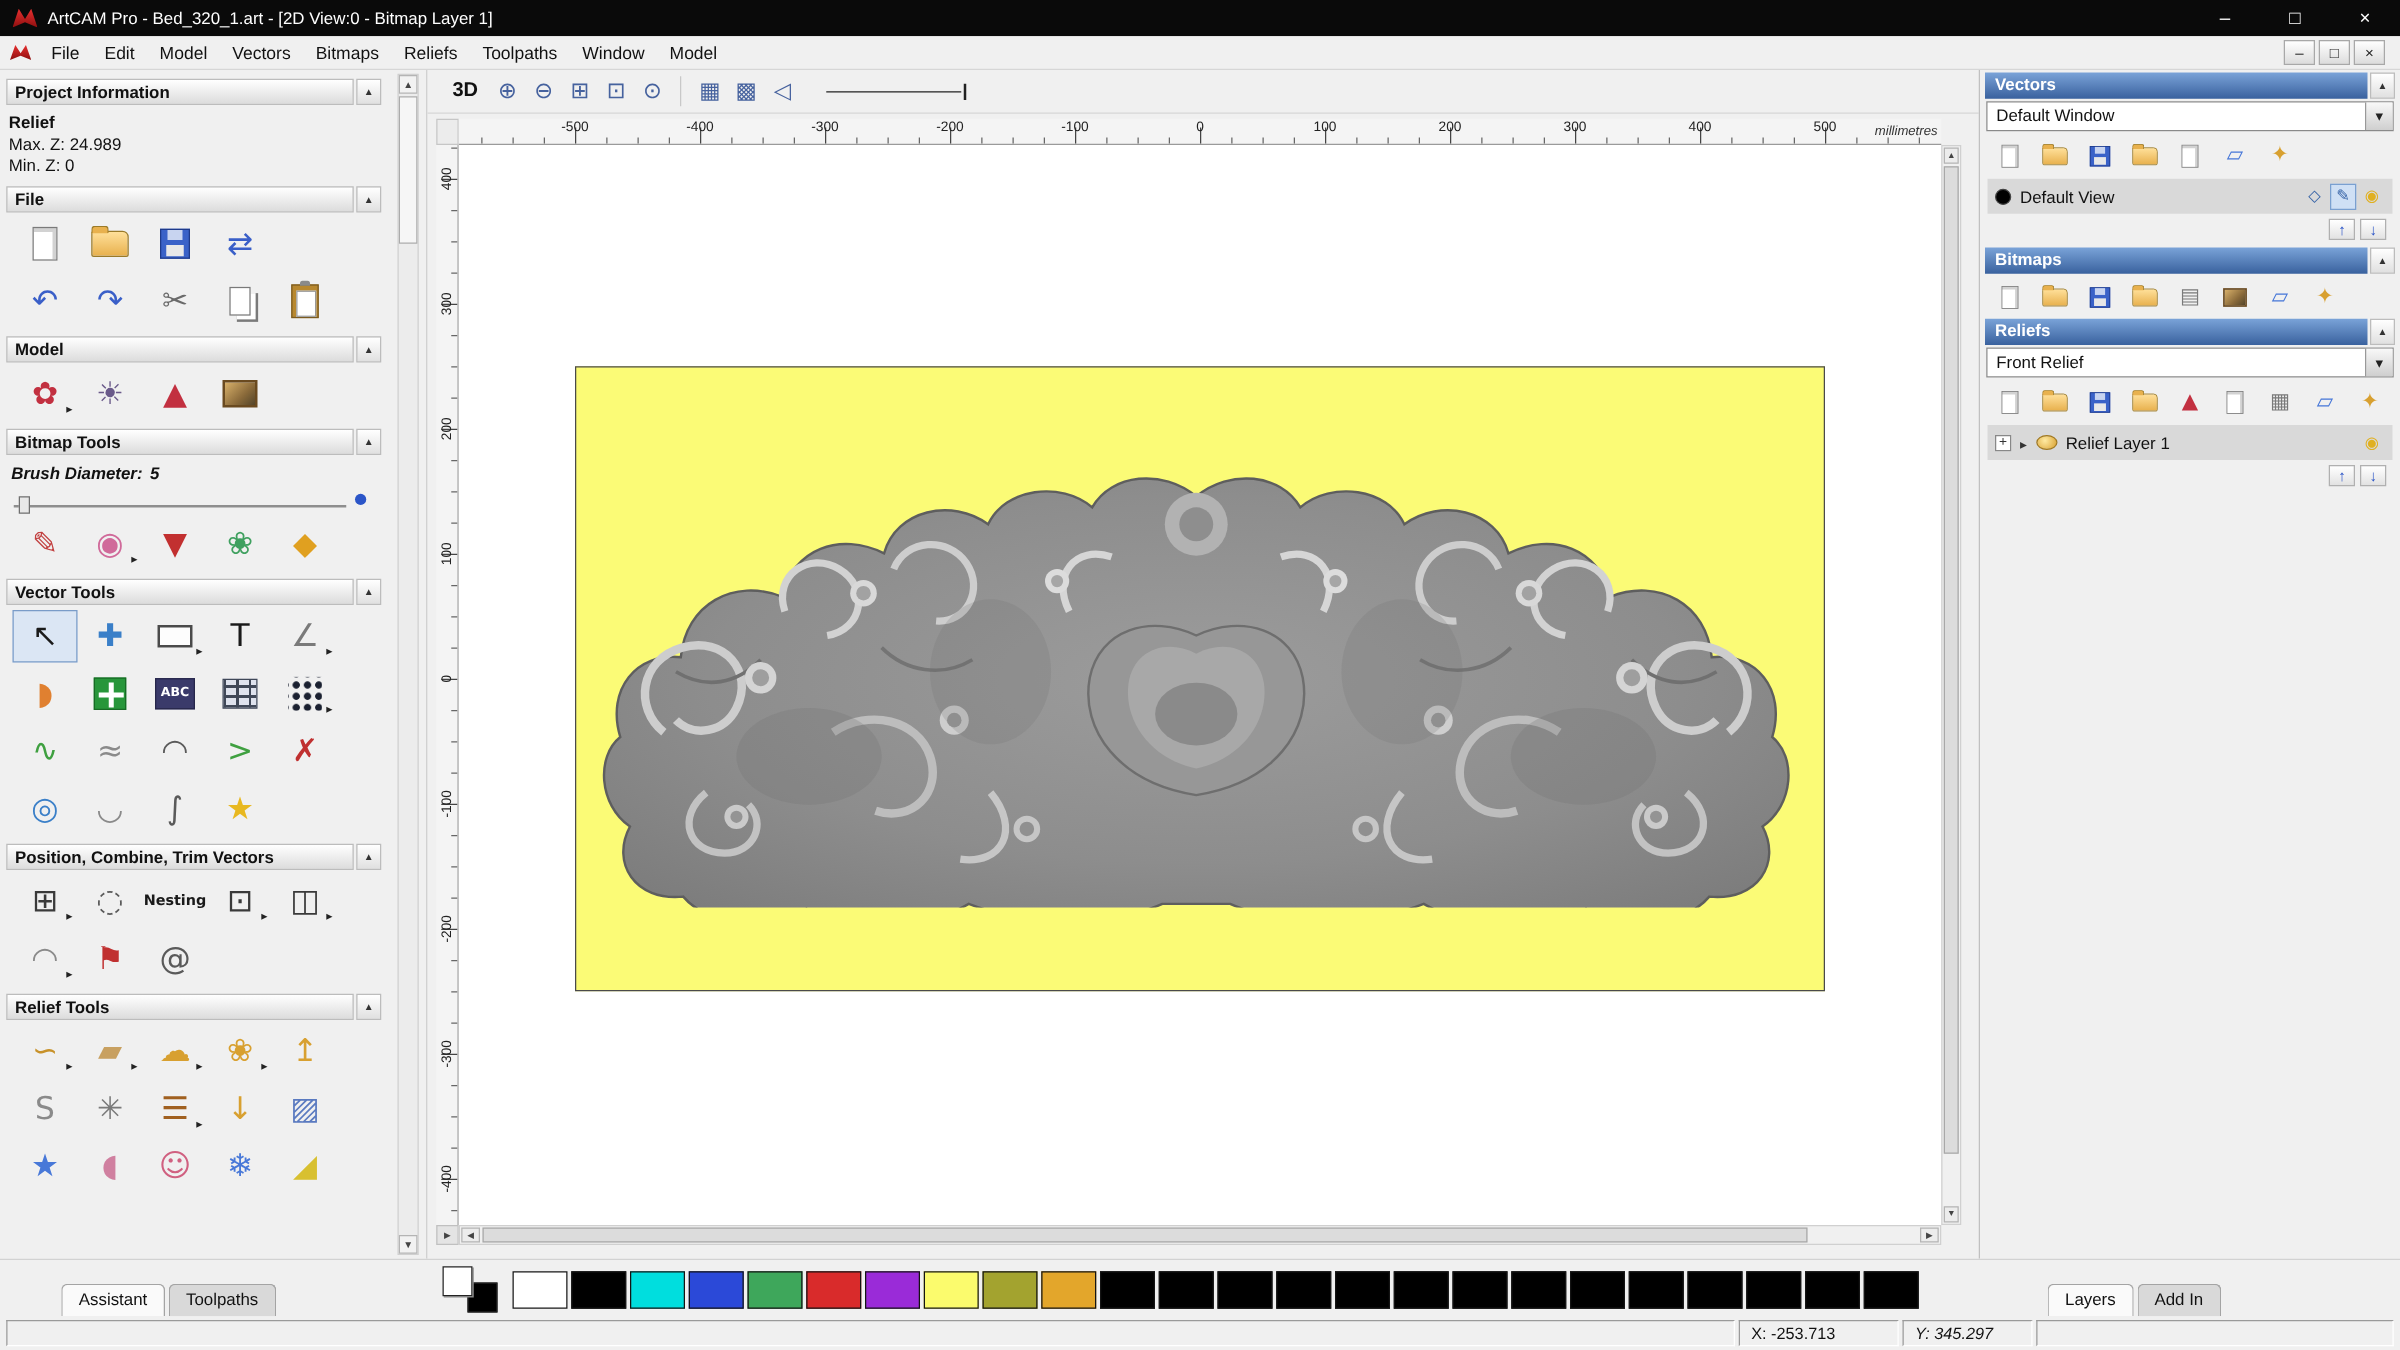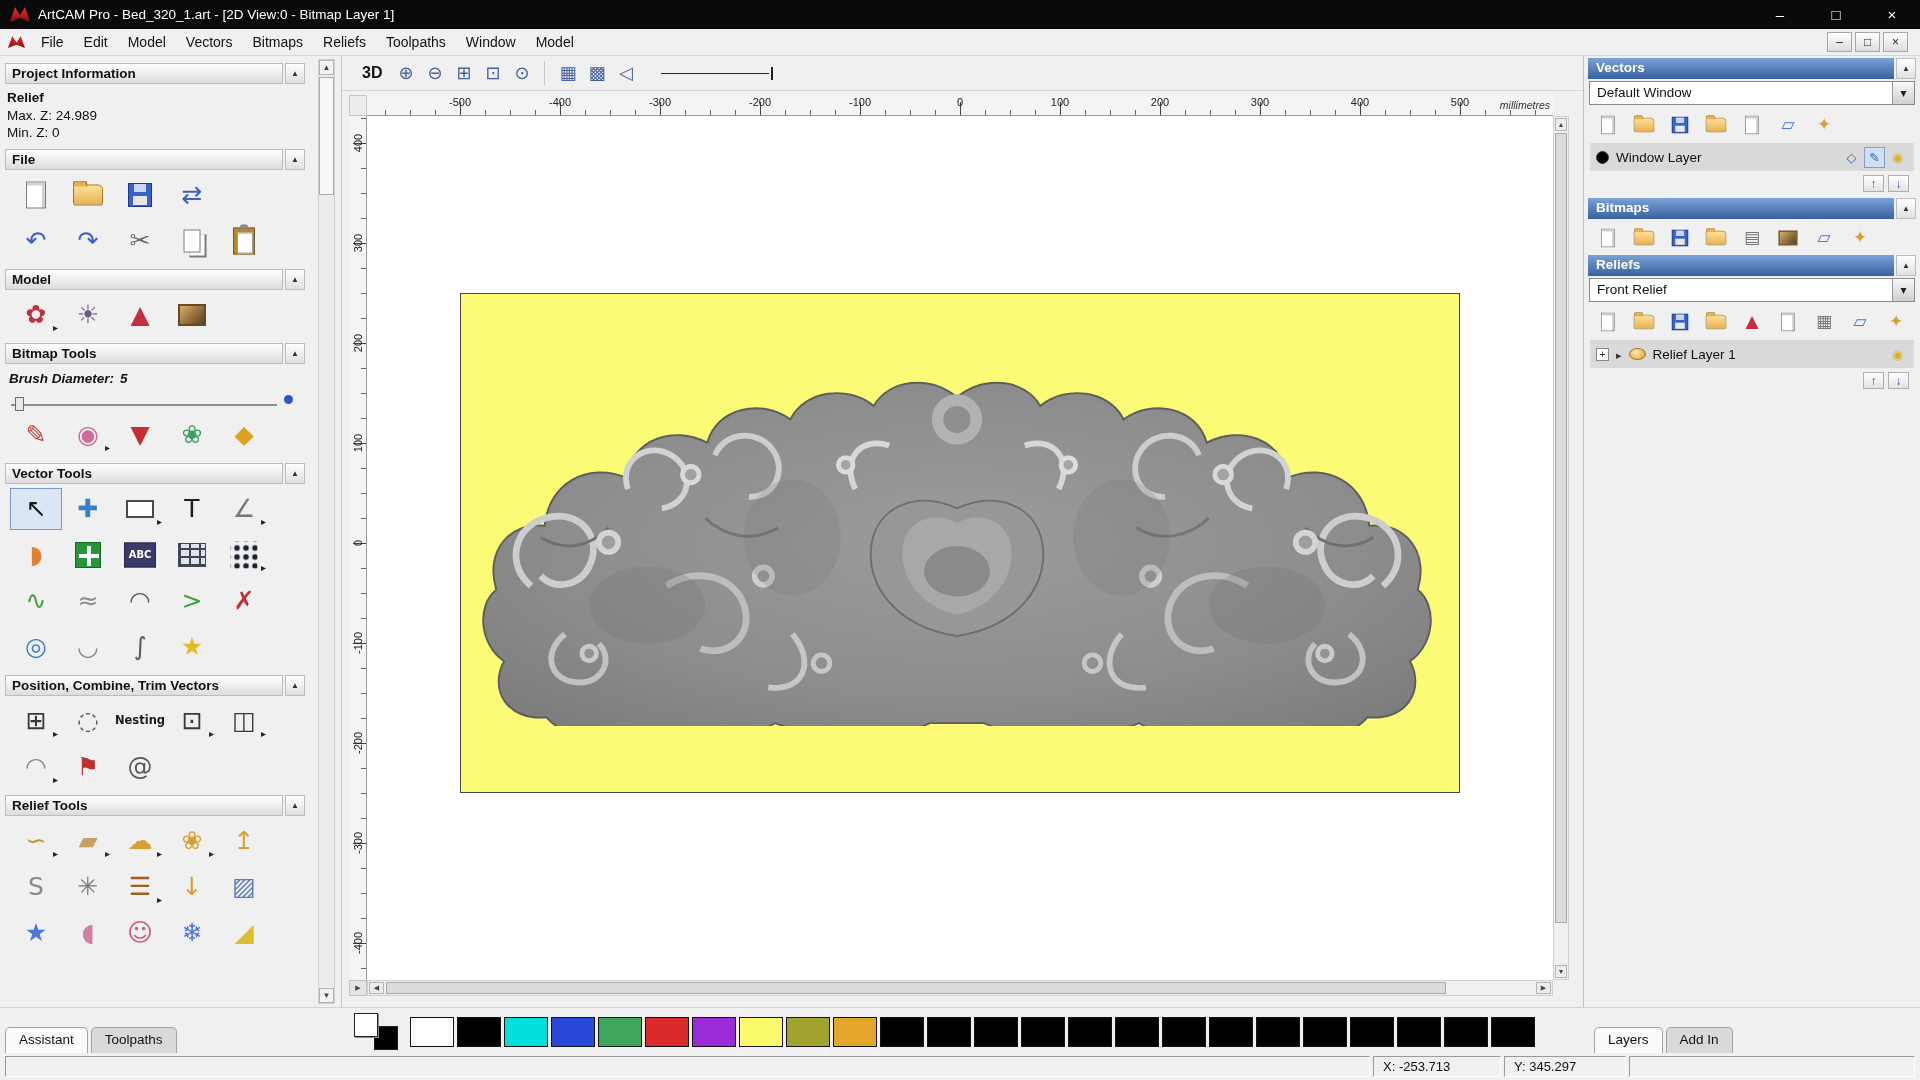--- a/index.html
+++ b/index.html
@@ -151,28 +151,28 @@
 .bottom-strip{position:absolute;left:0;top:1007px;width:1920px;height:46px;background:#f0f0f0;border-top:1px solid #d2d2d2;}
 .palette{position:absolute;left:352px;top:5px;display:flex;align-items:center;gap:8px;}
 .pal-widget{position:relative;width:50px;height:37px;}
 .pal-secondary{position:absolute;right:4px;bottom:0;width:24px;height:24px;border:1px solid #222;}
 .pal-primary{position:absolute;left:2px;top:0;width:24px;height:24px;border:1px solid #222;box-shadow:1px 1px 0 #8a8a8a;}
 .pal-swatches{display:flex;gap:3px;}
 .swatch{width:44px;height:30px;border:1px solid #141414;}
 .tabs-left{position:absolute;left:5px;bottom:0;display:flex;}
 .tabs-right{position:absolute;left:1594px;bottom:0;display:flex;}
 .tab{height:26px;padding:4px 13px;font-size:13.5px;background:#d9d9d9;border:1px solid #a4a4a4;border-bottom:none;border-radius:5px 5px 0 0;margin-right:3px;white-space:nowrap;}
-.tab.active{background:#fafafa;}
+.tab.active{background:#fafafa;margin-left:44px;}
 
 
 .statusbar{position:absolute;left:0;top:1053px;width:1920px;height:27px;background:#f0f0f0;display:flex;align-items:center;gap:3px;padding:0 5px;}
 .scell{height:21px;border:1px solid;border-color:#9a9a9a #ffffff #ffffff #9a9a9a;font-size:13px;padding:2px 9px;background:#f0f0f0;white-space:nowrap;}
 .scell.grow{flex:1;}
 .scell.xcell{width:128px;}
-.scell.ycell{width:122px;}
+.scell.ycell{width:104px;font-style:italic;}
 .scell.rcell{width:286px;}
 </style>
 </head>
 <body>
 
 <div class="screen">
 
   <div class="titlebar">
     <div class="tb-icon"></div>
     <div class="tb-title">ArtCAM Pro - Bed_320_1.art - [2D View:0 - Bitmap Layer 1]</div>
@@ -820,21 +820,21 @@
           <span class="shape"></span>
           <span class="g" style="color: rgb(72, 120, 216);">▱</span>
         </div>
         <div class="tool">
           <span class="shape"></span>
           <span class="g" style="color: rgb(216, 160, 48);">✦</span>
         </div>
       </div>
     <div class="layer-row">
       <span class="color-dot" style="background-color: rgb(0, 0, 0);"></span>
-      <span class="lname">Window Layer</span>
+      <span class="lname">Default View</span>
       <span style="display:flex;gap:2px;">
 
       <span class="lbtn">
             <span class="g" style="color: rgb(58, 102, 168);">◇</span>
           </span>
           <span class="lbtn pressed">
             <span class="g" style="color: rgb(58, 102, 168);">✎</span>
           </span>
           <span class="lbtn">
             <span class="g" style="color: rgb(224, 176, 32);">◉</span>

